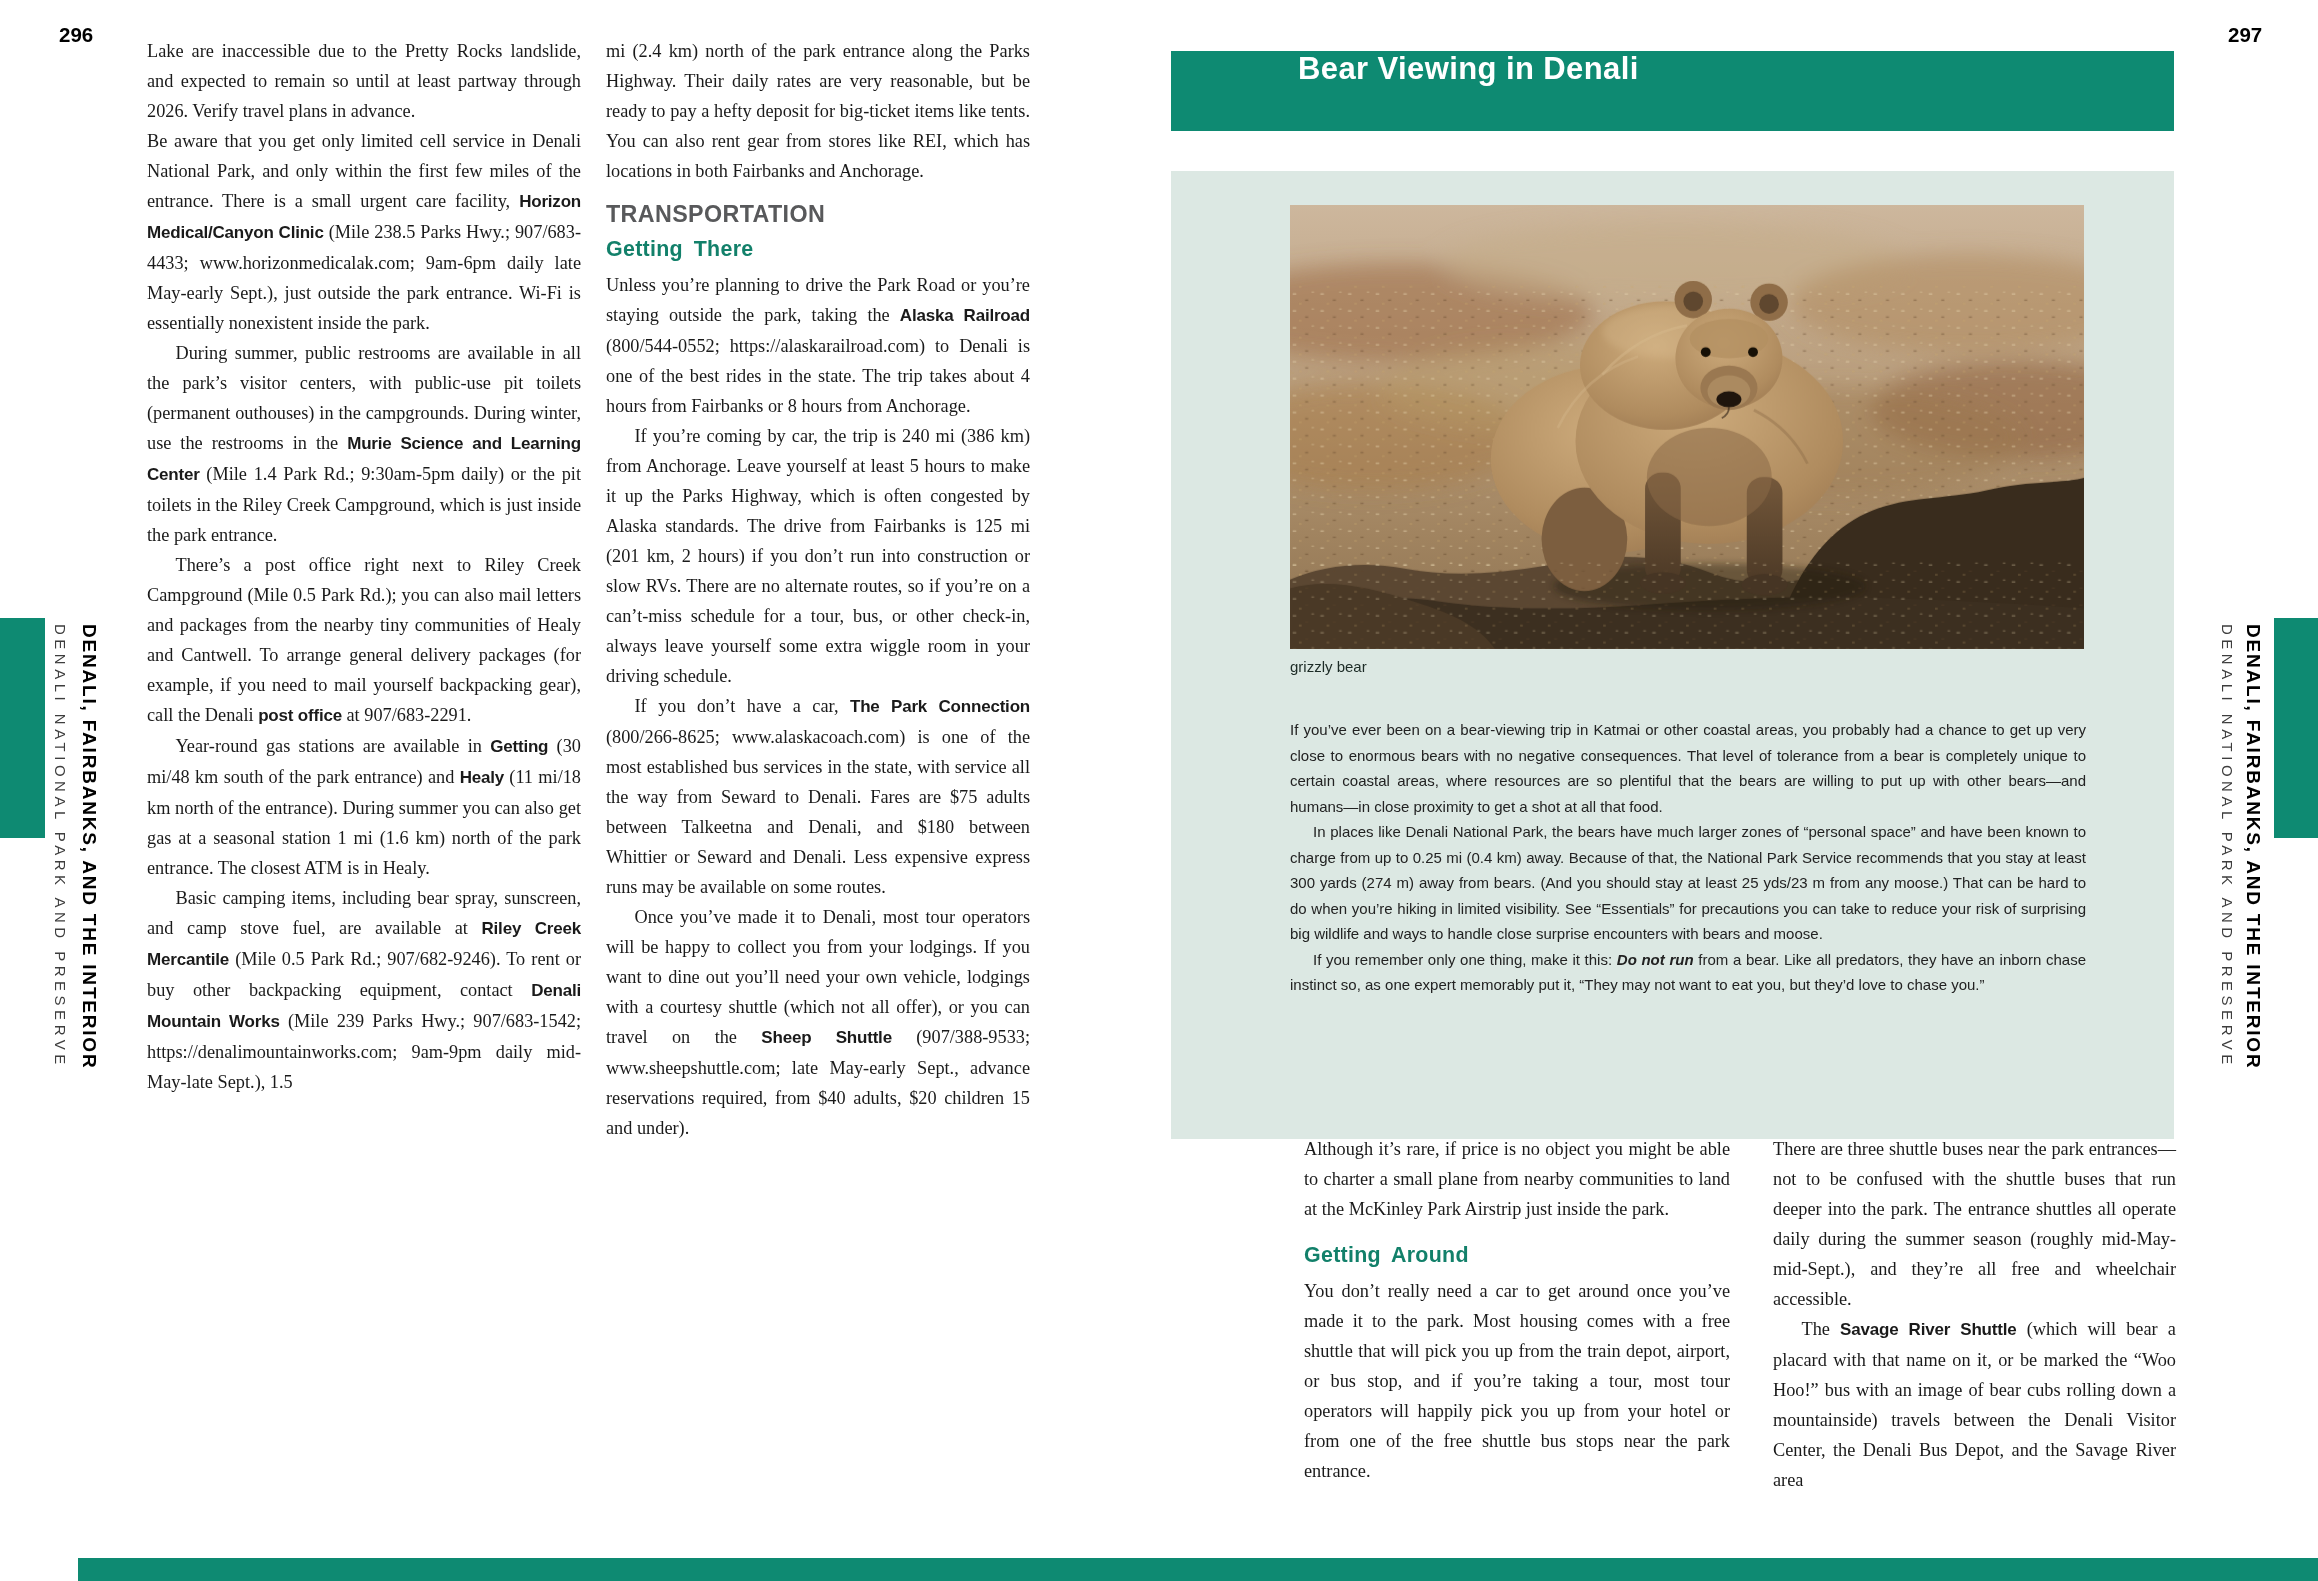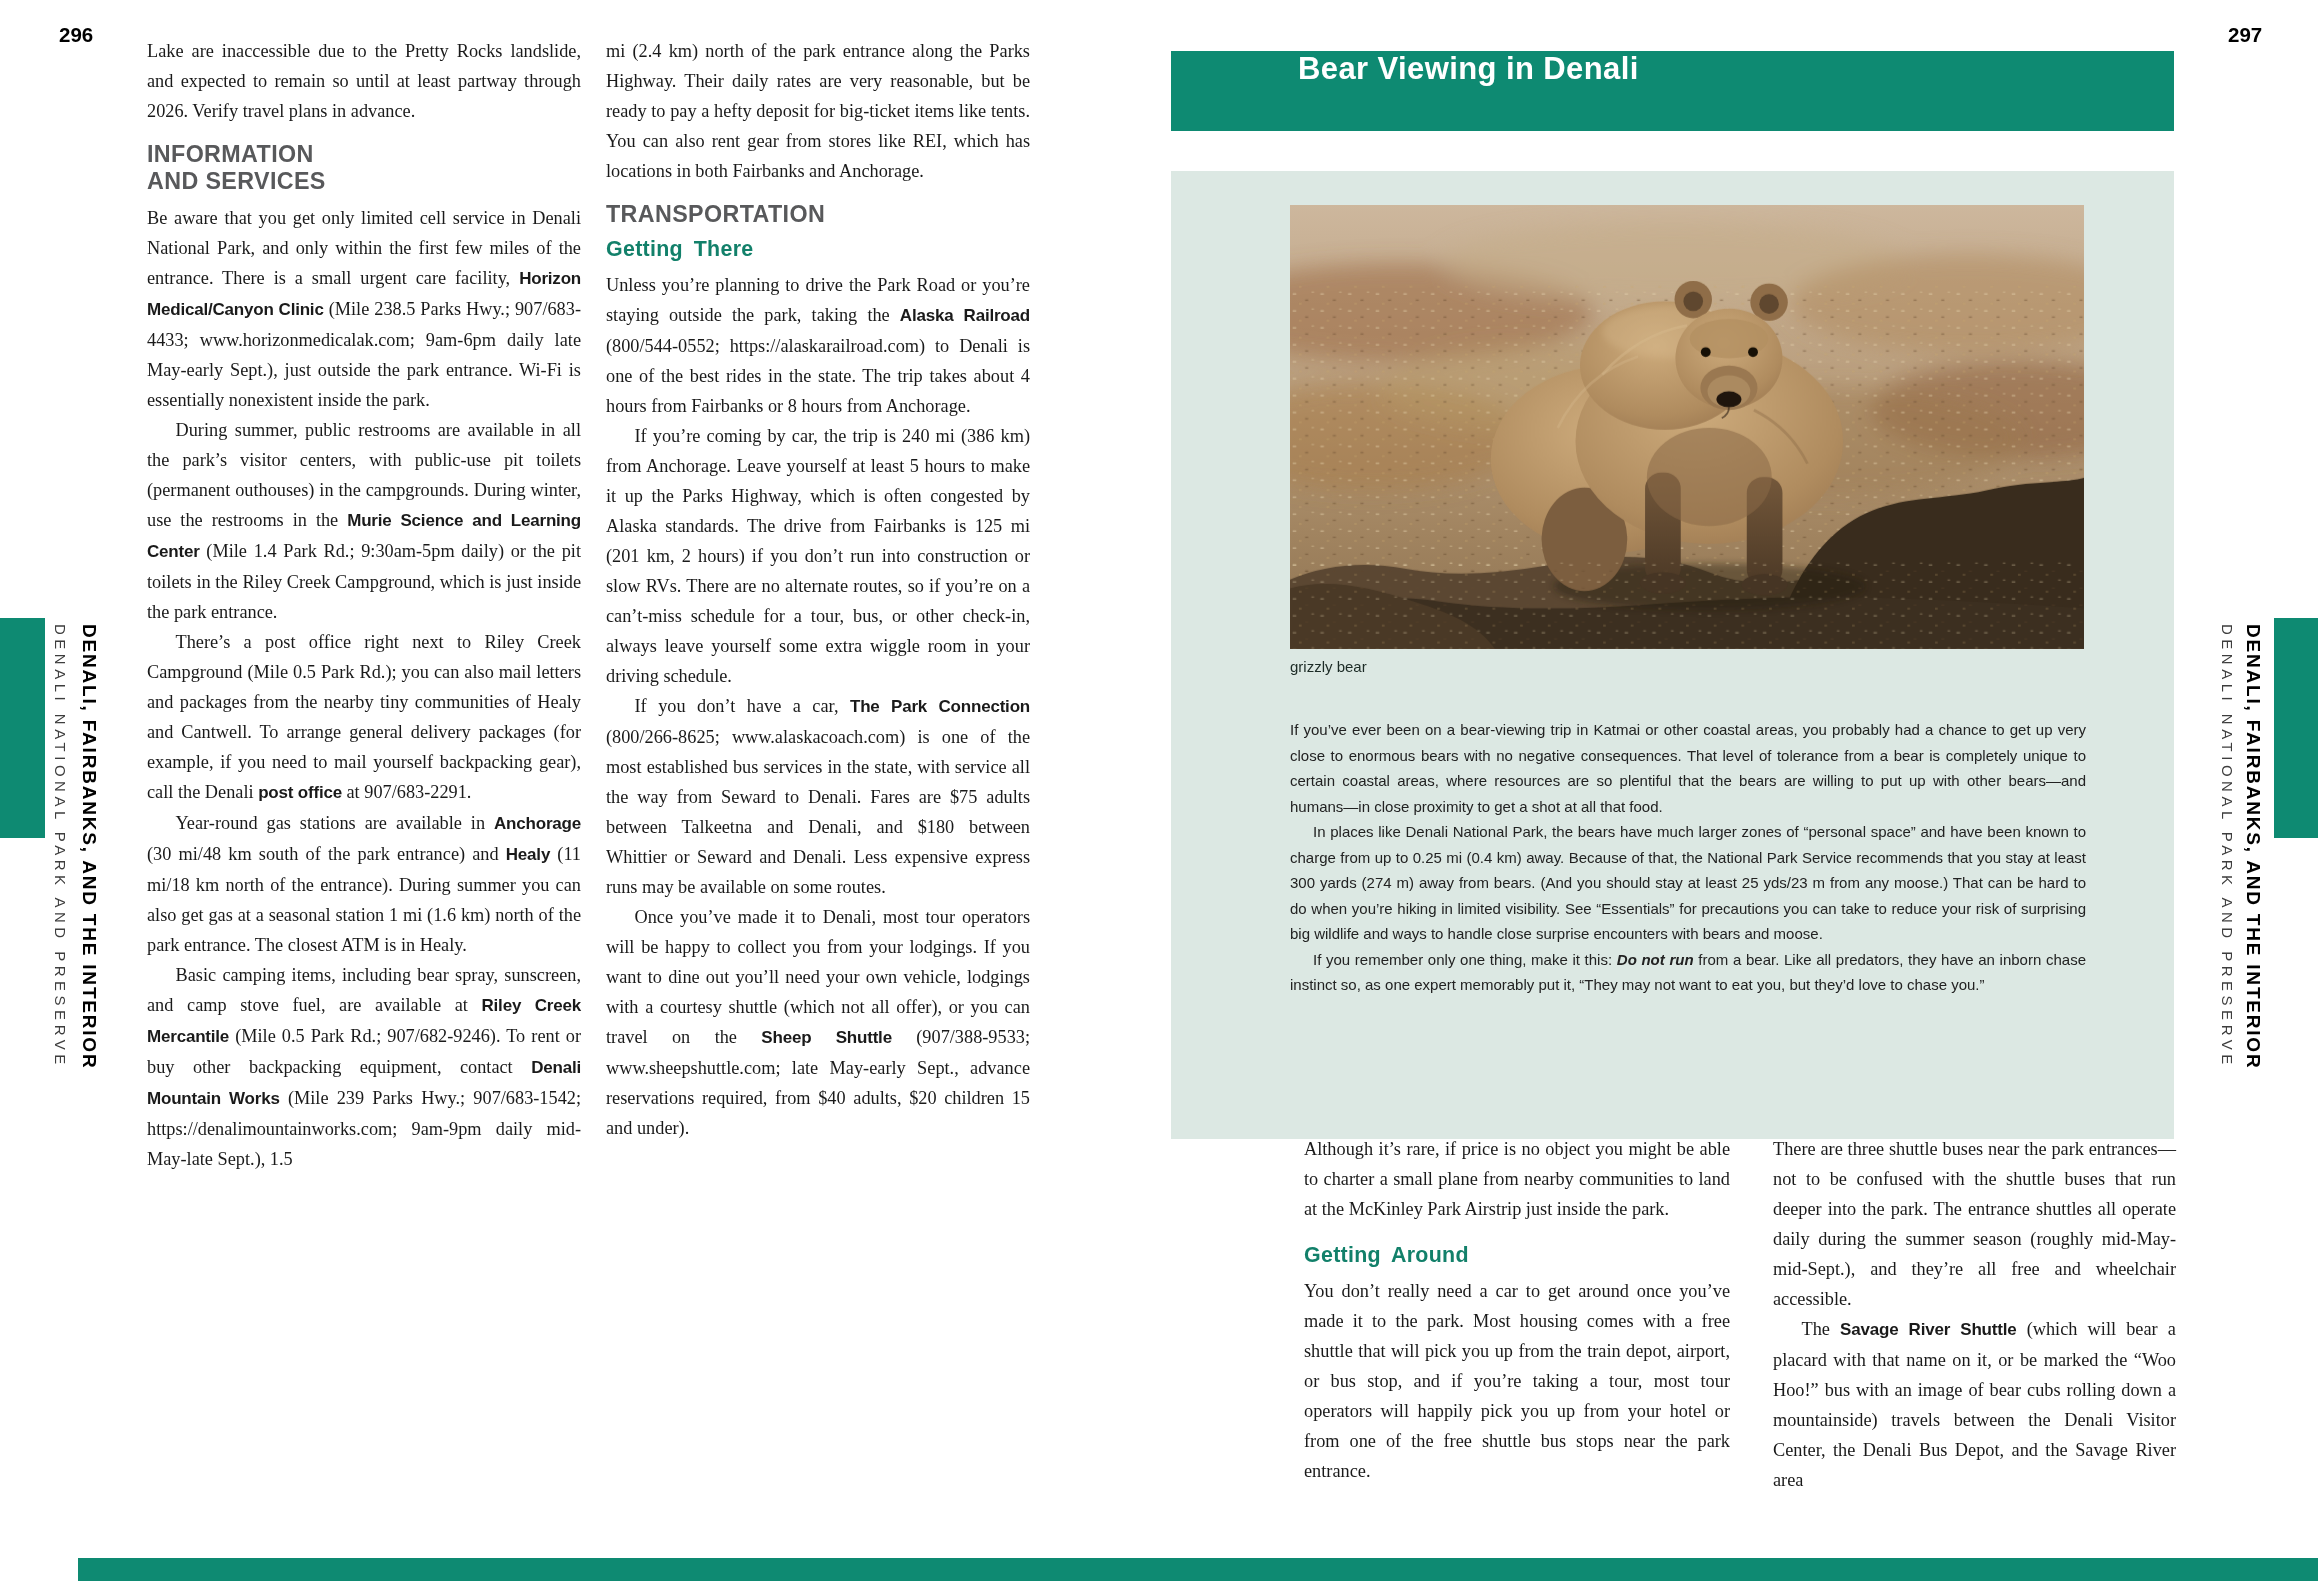--- a/index.html
+++ b/index.html
@@ -64,25 +64,24 @@
   <div class="tab-green" id="tab-green-left"></div>
   <div class="vtext light" id="vleft-light">DENALI NATIONAL PARK AND PRESERVE</div>
   <div class="vtext bold" id="vleft-bold">DENALI, FAIRBANKS, AND THE INTERIOR</div>
 
   <div class="vtext light" id="vright-light">DENALI NATIONAL PARK AND PRESERVE</div>
   <div class="vtext bold" id="vright-bold">DENALI, FAIRBANKS, AND THE INTERIOR</div>
   <div class="tab-green" id="tab-green-right"></div>
 
   <div class="col" id="lcol1">
       <p class="para">Lake are inaccessible due to the Pretty Rocks landslide, and expected to remain so until at least partway through 2026. Verify travel plans in advance.</p>
-      <div class="h2"><span class="squeeze">INFORMATION</span><br><span class="squeeze">AND SERVICES</span></div>
       <p class="para">Be aware that you get only limited cell service in Denali National Park, and only within the first few miles of the entrance. There is a small urgent care facility, <span class="b">Horizon Medical/Canyon Clinic</span> (Mile 238.5 Parks Hwy.; 907/683-4433; www.horizonmedicalak.com; 9am-6pm daily late May-early Sept.), just outside the park entrance. Wi-Fi is essentially nonexistent inside the park.</p>
       <p class="para ind">During summer, public restrooms are available in all the park’s visitor centers, with public-use pit toilets (permanent outhouses) in the campgrounds. During winter, use the restrooms in the <span class="b">Murie Science and Learning Center</span> (Mile 1.4 Park Rd.; 9:30am-5pm daily) or the pit toilets in the Riley Creek Campground, which is just inside the park entrance.</p>
       <p class="para ind">There’s a post office right next to Riley Creek Campground (Mile 0.5 Park Rd.); you can also mail letters and packages from the nearby tiny communities of Healy and Cantwell. To arrange general delivery packages (for example, if you need to mail yourself backpacking gear), call the Denali <span class="b">post office</span> at 907/683-2291.</p>
-      <p class="para ind">Year-round gas stations are available in <span class="b">Anchorage</span> (30 mi/48 km south of the park entrance) and <span class="b">Healy</span> (11 mi/18 km north of the entrance). During summer you can also get gas at a seasonal station 1 mi (1.6 km) north of the park entrance. The closest ATM is in Healy.</p>
+      <p class="para ind">Year-round gas stations are available in <span class="b">Getting</span> (30 mi/48 km south of the park entrance) and <span class="b">Healy</span> (11 mi/18 km north of the entrance). During summer you can also get gas at a seasonal station 1 mi (1.6 km) north of the park entrance. The closest ATM is in Healy.</p>
       <p class="para ind">Basic camping items, including bear spray, sunscreen, and camp stove fuel, are available at <span class="b">Riley Creek Mercantile</span> (Mile 0.5 Park Rd.; 907/682-9246). To rent or buy other backpacking equipment, contact <span class="b">Denali Mountain Works</span> (Mile 239 Parks Hwy.; 907/683-1542; https://denalimountainworks.com; 9am-9pm daily mid-May-late Sept.), 1.5</p>
     </div>
   <div class="col" id="lcol2">
       <p class="para">mi (2.4 km) north of the park entrance along the Parks Highway. Their daily rates are very reasonable, but be ready to pay a hefty deposit for big-ticket items like tents. You can also rent gear from stores like REI, which has locations in both Fairbanks and Anchorage.</p>
       <div class="h2"><span class="squeeze">TRANSPORTATION</span></div>
       <div class="h3">Getting There</div>
       <p class="para">Unless you’re planning to drive the Park Road or you’re staying outside the park, taking the <span class="b">Alaska Railroad</span> (800/544-0552; https://alaskarailroad.com) to Denali is one of the best rides in the state. The trip takes about 4 hours from Fairbanks or 8 hours from Anchorage.</p>
       <p class="para ind">If you’re coming by car, the trip is 240 mi (386 km) from Anchorage. Leave yourself at least 5 hours to make it up the Parks Highway, which is often congested by Alaska standards. The drive from Fairbanks is 125 mi (201 km, 2 hours) if you don’t run into construction or slow RVs. There are no alternate routes, so if you’re on a can’t-miss schedule for a tour, bus, or other check-in, always leave yourself some extra wiggle room in your driving schedule.</p>
       <p class="para ind">If you don’t have a car, <span class="b">The Park Connection</span> (800/266-8625; www.alaskacoach.com) is one of the most established bus services in the state, with service all the way from Seward to Denali. Fares are $75 adults between Talkeetna and Denali, and $180 between Whittier or Seward and Denali. Less expensive express runs may be available on some routes.</p>
       <p class="para ind">Once you’ve made it to Denali, most tour operators will be happy to collect you from your lodgings. If you want to dine out you’ll need your own vehicle, lodgings with a courtesy shuttle (which not all offer), or you can travel on the <span class="b">Sheep Shuttle</span> (907/388-9533; www.sheepshuttle.com; late May-early Sept., advance reservations required, from $40 adults, $20 children 15 and under).</p>

